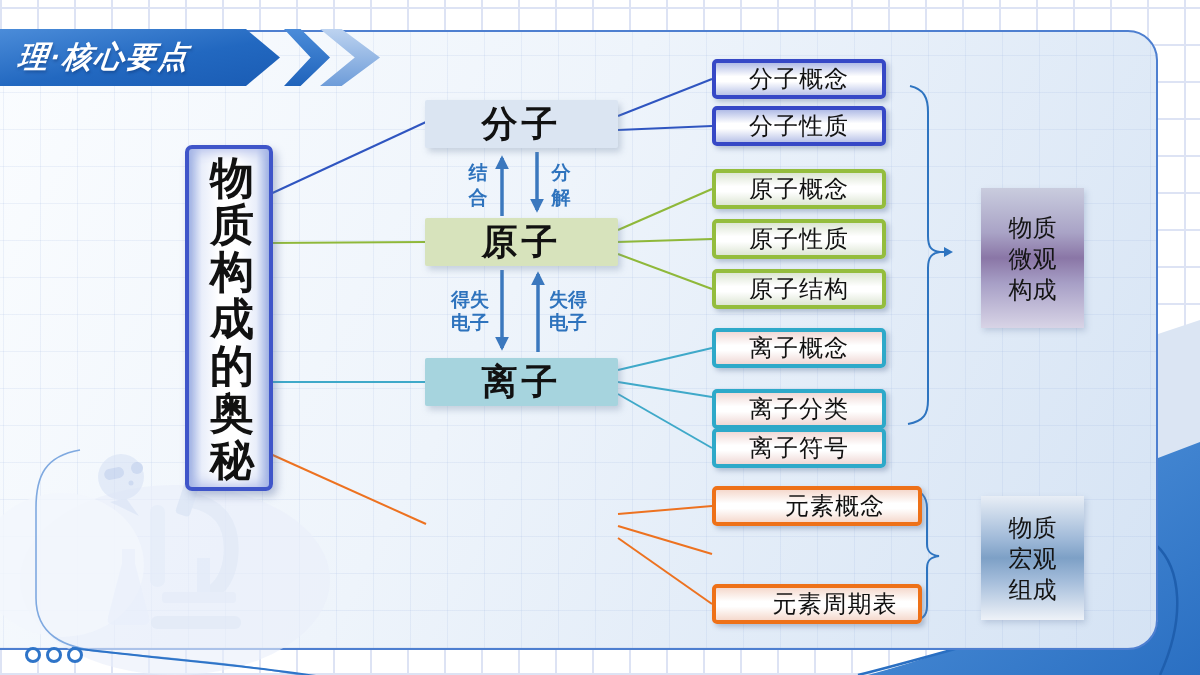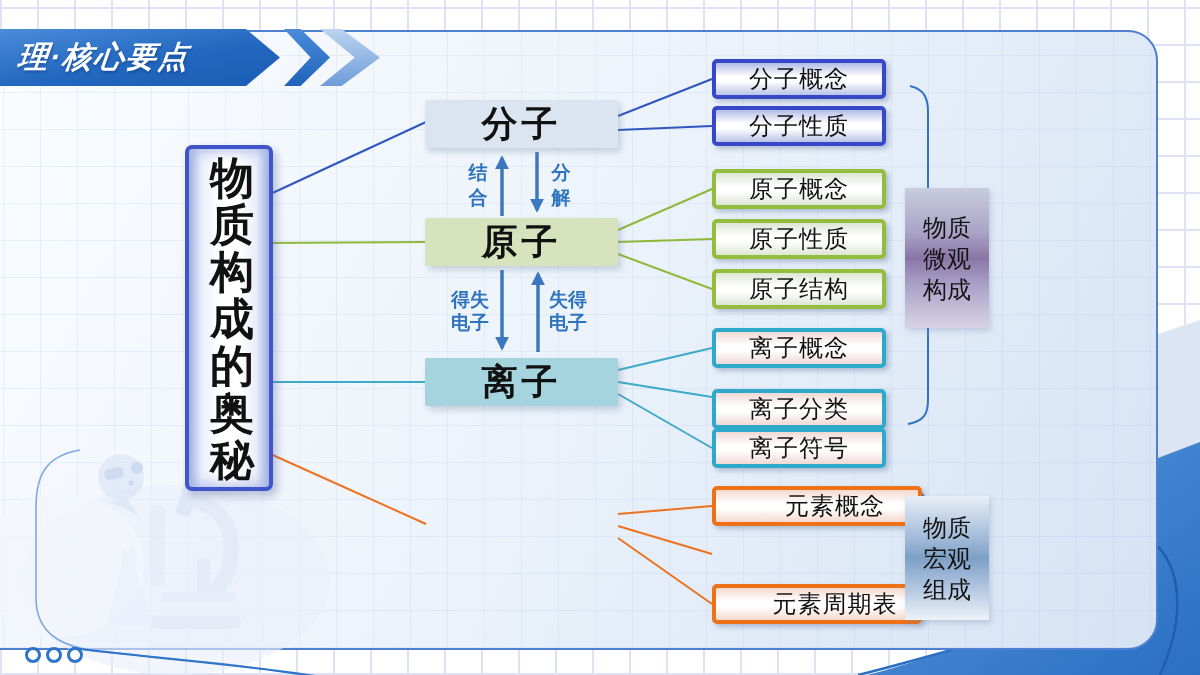--- a/index.html
+++ b/index.html
@@ -84,21 +84,21 @@
   .sub-blue{border:4px solid #3648c6;
     background:linear-gradient(180deg,#b1bce6 0%,#ffffff 42%,#ffffff 58%,#b9c3e8 100%);}
   .sub-green{border:4px solid #94bd3d;
     background:linear-gradient(180deg,#dde6d4 0%,#ffffff 42%,#ffffff 58%,#dde6d4 100%);}
   .sub-teal{border:4px solid #2ea9c9;
     background:linear-gradient(180deg,#f0d9d6 0%,#ffffff 42%,#ffffff 58%,#efd8d5 100%);}
   .sub-orange{border:4px solid #ee7118;
     background:linear-gradient(180deg,#f5d9cd 0%,#ffffff 42%,#ffffff 58%,#f5d9cd 100%);padding-left:36px;}
 
   
-  .grp{position:absolute; left:905px; width:84px;
+  .grp{position:absolute; left:981px; width:103px;
     display:flex; align-items:center; justify-content:center; text-align:center;
     box-shadow:2px 3px 6px rgba(110,130,165,.3);}
   .grp span{display:inline-block; width:50px; word-break:break-all;
     font-size:24px; line-height:31px; font-weight:500; color:#141414;}
   .grp-micro{top:188px; height:140px;
     background:linear-gradient(180deg,#c9ccde 0%,#a9a3c6 32%,#8a76a6 50%,#a79fc6 68%,#d8d4e6 100%);}
   .grp-macro{top:496px; height:124px;
     background:linear-gradient(180deg,#e8eef6 0%,#9fb9d8 35%,#7da0c6 50%,#a3bcda 68%,#eef2f8 100%);}
 
   

